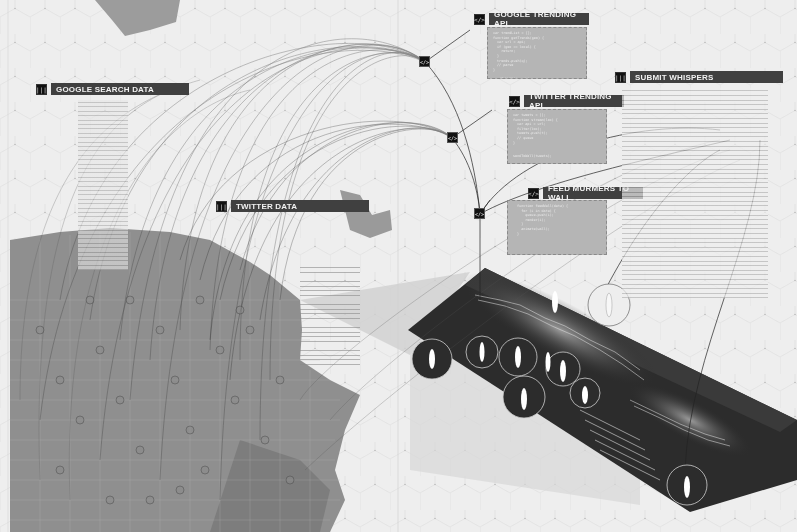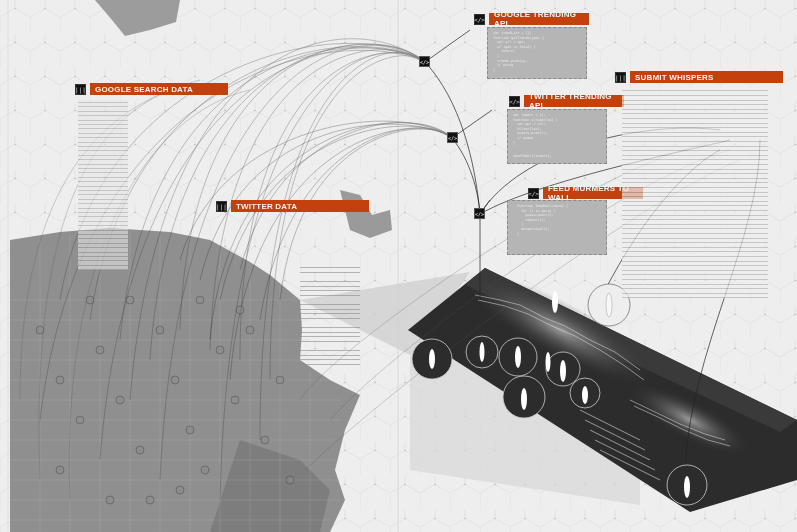--- a/index.html
+++ b/index.html
@@ -1,21 +1,21 @@
 <!DOCTYPE html>
 <html><head>
 <meta charset="utf-8">
 <style>
   html,body{margin:0;padding:0;}
   body{width:797px;height:532px;overflow:hidden;background:#ececec;font-family:"Liberation Sans",sans-serif;}
   #stage{position:relative;width:797px;height:532px;overflow:hidden;background:#eeeeee;}
   #stage svg.bg{position:absolute;left:0;top:0;}
   .label{position:absolute;height:12px;display:flex;align-items:center;}
   .label .ico{width:11px;height:11px;background:#111;border:1px solid #333;display:flex;align-items:center;justify-content:center;color:#ddd;font-size:6px;font-family:"DejaVu Sans Mono",monospace;margin-right:4px;box-sizing:border-box;}
-  .label .bar{height:12px;background:#c2410c;color:#f1f1f1;font-size:8px;font-weight:bold;letter-spacing:.2px;display:flex;align-items:center;padding-left:5px;box-sizing:border-box;text-transform:uppercase;}
+  .label .bar{height:12px;background:#404040;color:#f1f1f1;font-size:8px;font-weight:bold;letter-spacing:.2px;display:flex;align-items:center;padding-left:5px;box-sizing:border-box;text-transform:uppercase;}
   .codebox{position:absolute;background:#b5b5b5;border:1px dashed #8a8a8a;box-sizing:border-box;padding:3px 5px;font-family:"DejaVu Sans Mono",monospace;font-size:3.4px;line-height:4.6px;color:#eaeaea;overflow:hidden;white-space:pre;}
   .textblk{position:absolute;font-size:3.4px;line-height:4.4px;color:#6d6d6d;overflow:hidden;}
   .node{position:absolute;width:11px;height:11px;background:#111;border:1px solid #555;color:#eee;font-size:5px;font-family:"DejaVu Sans Mono",monospace;display:flex;align-items:center;justify-content:center;box-sizing:border-box;}
 </style>
 </head>
 <body>
 
 <div id="stage">
   <svg class="bg" width="797" height="532" viewBox="0 0 797 532">
     <defs>
@@ -180,21 +180,21 @@
         <ellipse cx="548" cy="362" rx="2.5" ry="10"></ellipse>
       <ellipse cx="563" cy="371" rx="3" ry="11"></ellipse>
         <ellipse cx="524" cy="399" rx="3" ry="11"></ellipse>
       <ellipse cx="585" cy="395" rx="3" ry="9"></ellipse>
         <ellipse cx="555" cy="302" rx="3" ry="11"></ellipse>
       <ellipse cx="609" cy="305" rx="3" ry="12" fill="#f7f7f7" stroke="#888" stroke-width="0.4"></ellipse>
       <ellipse cx="687" cy="487" rx="3" ry="11"></ellipse>
     </g>
   </svg>
 
-  <div class="label" style="left:36px;top:83px;margin-left:39px;">
+  <div class="label" style="left:36px;top:83px;">
     <span class="ico">|||</span>
     <span class="bar" style="width:138px;">GOOGLE SEARCH DATA</span>
   </div>
   <div class="label" style="left:216px;top:164px;margin-top:36px;">
     <span class="ico">|||</span>
     <span class="bar" style="width:138px;">TWITTER DATA</span>
   </div>
   <div class="label" style="left:474px;top:13px;">
     <span class="ico">&lt;/&gt;</span>
     <span class="bar" style="width:100px;">GOOGLE TRENDING API</span>

